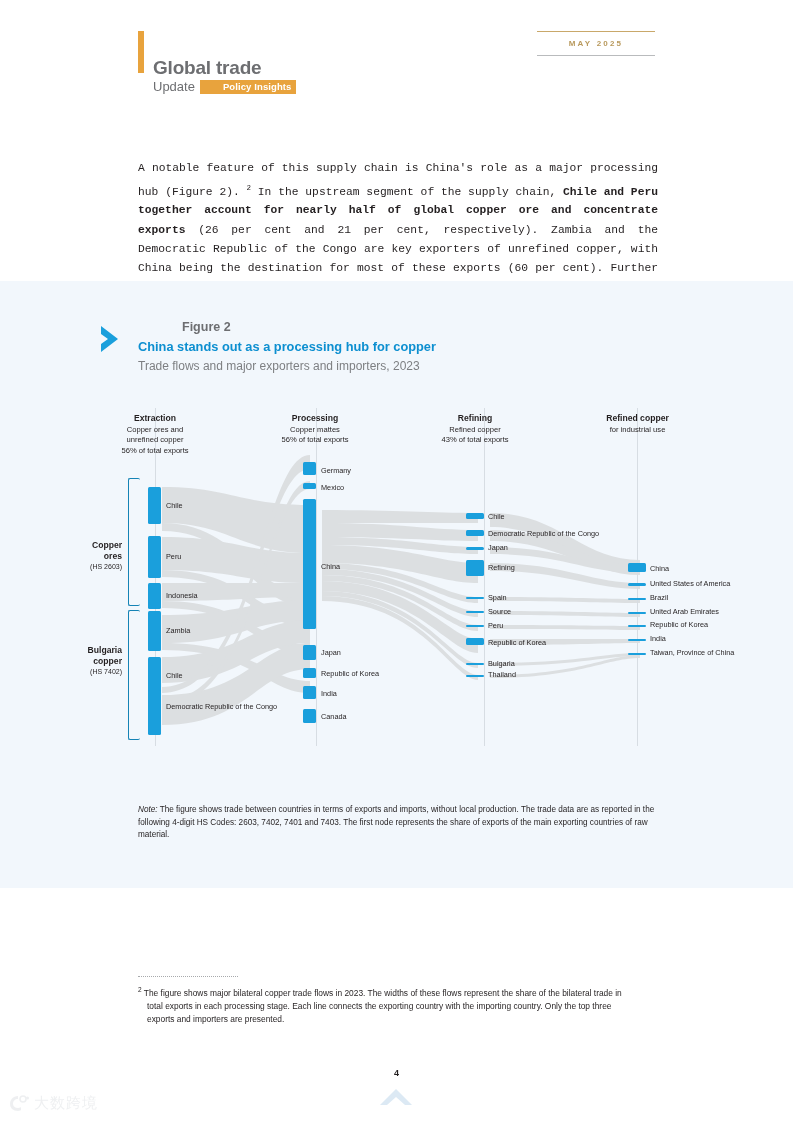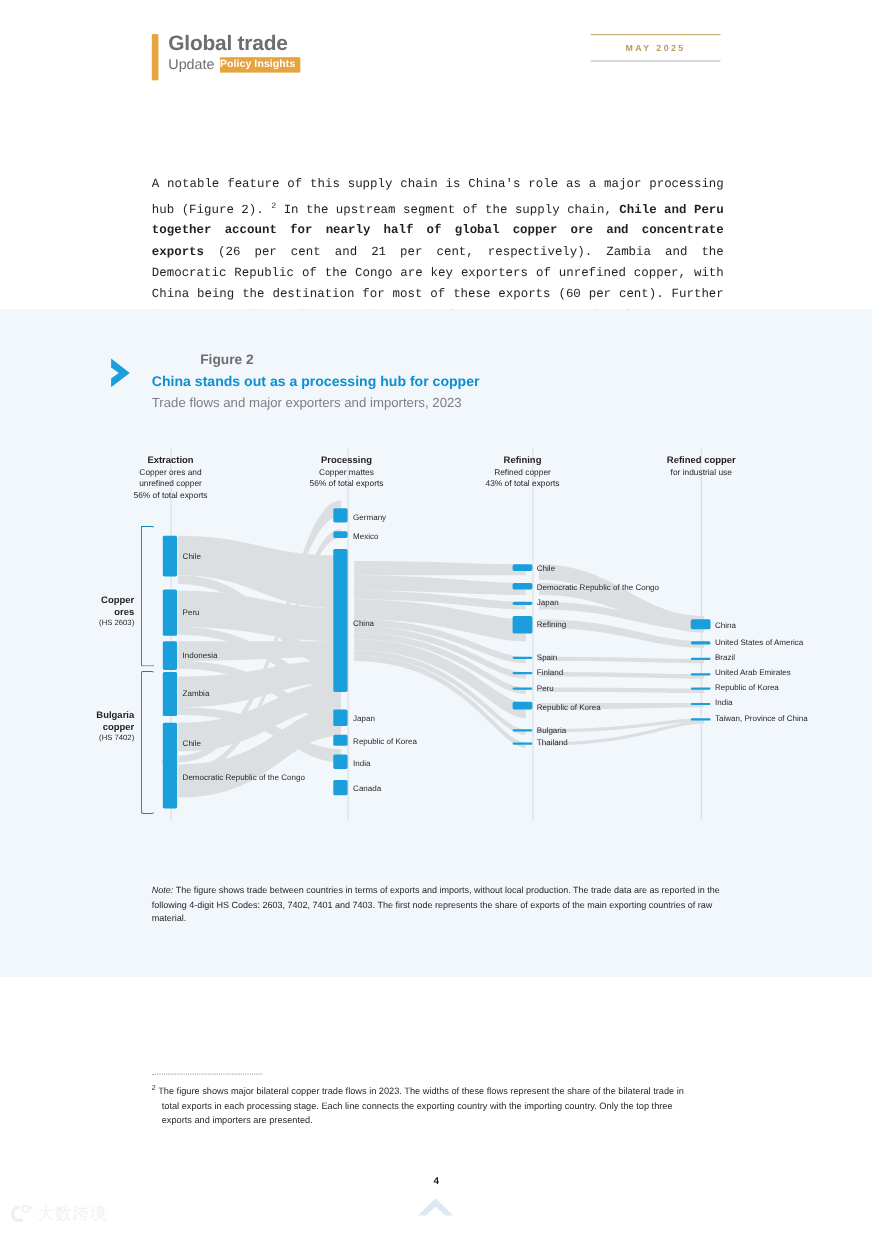--- a/index.html
+++ b/index.html
@@ -10,27 +10,27 @@
     font-family: "Liberation Sans", "DejaVu Sans", sans-serif;
     position: relative;
     overflow: hidden;
     color: #231f20;
   }
 
   
   .header { position:absolute; left:0; top:0; width:793px; height:100px; }
   .brand { position:absolute; left:138px; top:30px; display:flex; align-items:flex-start; }
   .brand-bar { width:6px; height:42px; background:#e8a33d; margin-right:9px; margin-top:1px; }
-  .brand-text { line-height:1; }
+  .brand-text { line-height:1;margin-top:28px; }
   .brand-title { font-size:19px; font-weight:bold; color:#6d6e71; letter-spacing:-0.2px; }
   .brand-sub { display:flex; align-items:center; margin-top:3px; }
   .brand-update { font-size:13px; color:#6d6e71; margin-right:5px; }
   .brand-badge {
     background:#e8a33d; color:#ffffff; font-size:9.5px; font-weight:bold;
-    padding:2px 5px 2px 0; letter-spacing:0.1px;
+    padding:2px 5px 2px 23px; letter-spacing:0.1px;
   }
   .date-box { position:absolute; left:537px; top:31px; width:118px; }
   .date-rule { height:1px; background:#b9bbbd; width:100%; }
   .date-rule.top { background:#c9a86a; }
   .date-text {
     text-align:center; font-size:8px; letter-spacing:2.2px; color:#b99a5e;
     padding:7px 0 7px 0; font-weight:bold;
   }
 
   
@@ -307,21 +307,21 @@
   <div class="node" style="left:466px; top:142px; width:18px; height:3px;"></div>
   <div class="nlabel" style="left:488px; top:138px;">Japan</div>
 
   <div class="node" style="left:466px; top:155px; width:18px; height:16px;"></div>
   <div class="nlabel" style="left:488px; top:158px;">Refining</div>
 
   <div class="node" style="left:466px; top:192px; width:18px; height:2px;"></div>
   <div class="nlabel" style="left:488px; top:188px;">Spain</div>
 
   <div class="node" style="left:466px; top:206px; width:18px; height:2px;"></div>
-  <div class="nlabel" style="left:488px; top:202px;">Finland</div>
+  <div class="nlabel" style="left:488px; top:202px;">Source</div>
 
   <div class="node" style="left:466px; top:220px; width:18px; height:2px;"></div>
   <div class="nlabel" style="left:488px; top:216px;">Peru</div>
 
   <div class="node" style="left:466px; top:233px; width:18px; height:7px;"></div>
   <div class="nlabel" style="left:488px; top:233px;">Republic of Korea</div>
 
   <div class="node" style="left:466px; top:258px; width:18px; height:2px;"></div>
   <div class="nlabel" style="left:488px; top:254px;">Bulgaria</div>
 

